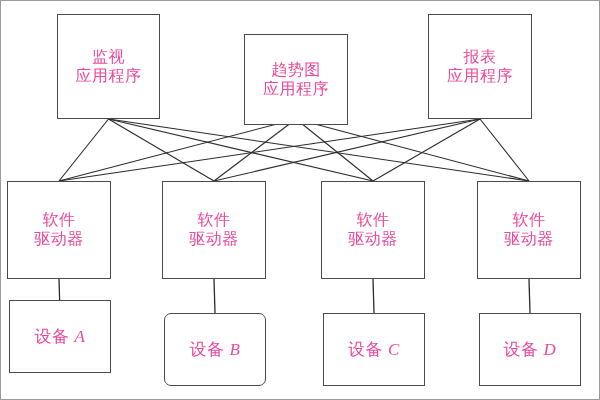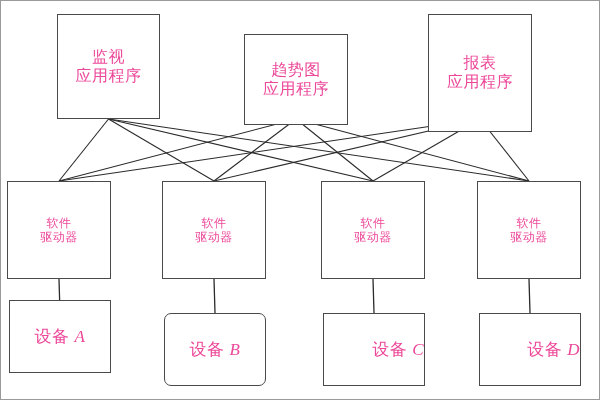--- a/index.html
+++ b/index.html
@@ -41,21 +41,21 @@
   .node .line2 {
     display: block;
     line-height: 1.18;
     white-space: nowrap;
   }
   .app-node {
     font-size: 16px;
     letter-spacing: 0.5px;
   }
   .driver-node {
-    font-size: 12px;
+    font-size: 16px;
     letter-spacing: 0.5px;
     font-family: Liberation Serif, serif;
   }
   .device-node {
     font-size: 17px;
     letter-spacing: 0.5px;
   }
   .device-node .dev-label {
     white-space: nowrap;
   }
@@ -88,21 +88,21 @@
     </svg>
   <div id="nodes">
       <div class="node app-node" style="left: 56px; top: 13px; width: 103px; height: 105px;">
         <span class="line1">监视</span>
         <span class="line2">应用程序</span>
       </div>
       <div class="node app-node" style="left: 243px; top: 13px; width: 104px; height: 91px; margin-top: 20px;">
         <span class="line1">趋势图</span>
         <span class="line2">应用程序</span>
       </div>
-      <div class="node app-node" style="left: 427px; top: 13px; width: 104px; height: 118px;">
+      <div class="node app-node" style="left: 427px; top: 13px; width: 104px; height: 105px;">
         <span class="line1">报表</span>
         <span class="line2">应用程序</span>
       </div>
       <div class="node driver-node" style="left: 6px; top: 180px; width: 104px; height: 98px;">
         <span class="line1">软件</span>
         <span class="line2">驱动器</span>
       </div>
       <div class="node driver-node" style="left: 161px; top: 180px; width: 104px; height: 98px;">
         <span class="line1">软件</span>
         <span class="line2">驱动器</span>
@@ -114,20 +114,20 @@
       <div class="node driver-node" style="left: 476px; top: 180px; width: 104px; height: 98px;">
         <span class="line1">软件</span>
         <span class="line2">驱动器</span>
       </div>
       <div class="node device-node" style="left: 8px; top: 299px; width: 102px; height: 73px;">
         <span class="dev-label"><span>设备</span><span class="dev-letter">A</span></span>
       </div>
       <div class="node device-node" style="left: 163px; top: 312px; width: 102px; height: 73px; border-radius: 7px;">
         <span class="dev-label"><span>设备</span><span class="dev-letter">B</span></span>
       </div>
-      <div class="node device-node" style="left: 322px; top: 312px; width: 102px; height: 73px; align-items: flex-end;">
+      <div class="node device-node" style="left: 322px; top: 312px; width: 102px; height: 73px;">
         <span class="dev-label"><span>设备</span><span class="dev-letter">C</span></span>
       </div>
-      <div class="node device-node" style="left: 478px; top: 312px; width: 102px; height: 73px; align-items: flex-end;">
+      <div class="node device-node" style="left: 478px; top: 312px; width: 102px; height: 73px;">
         <span class="dev-label"><span>设备</span><span class="dev-letter">D</span></span>
       </div>
     </div>
 </div>
 
 </body></html>

